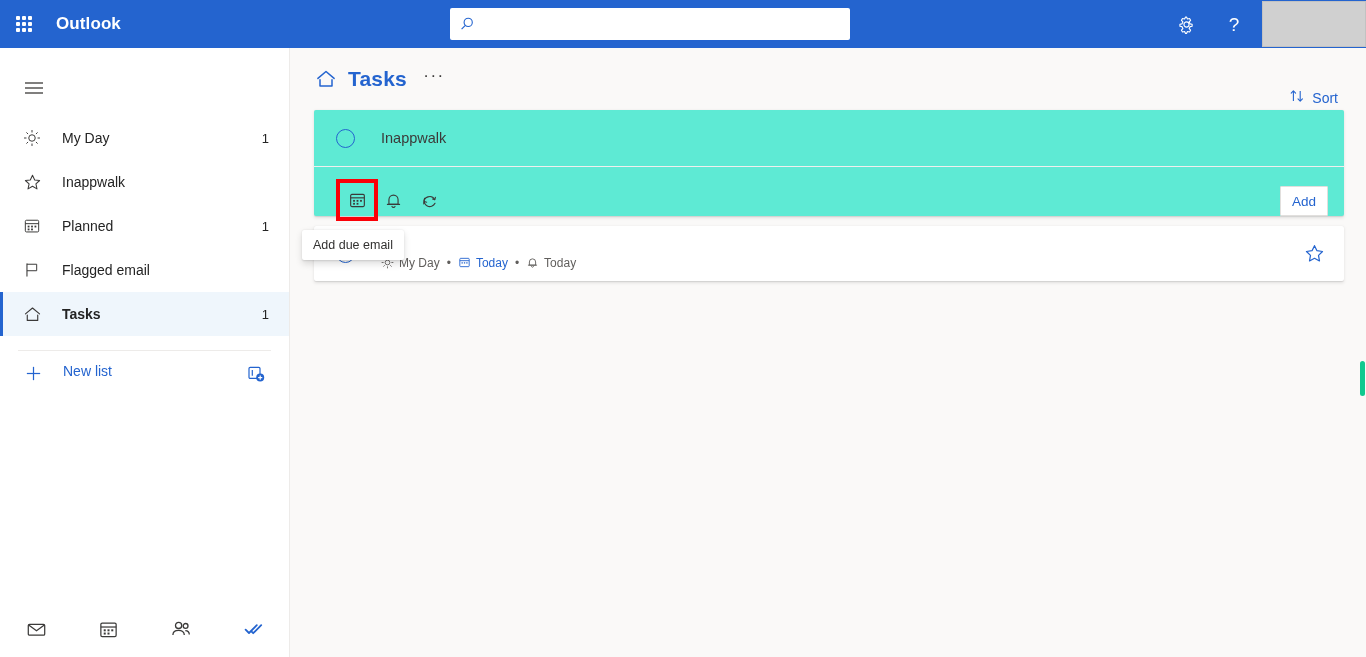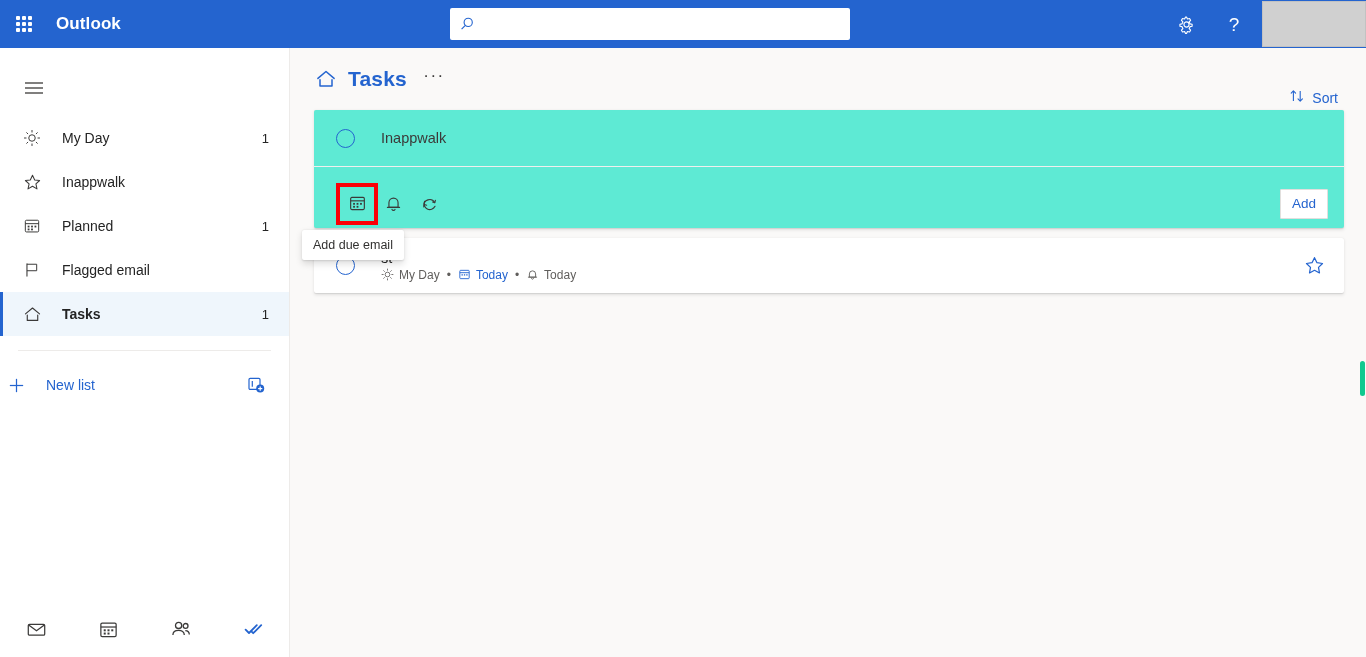--- a/index.html
+++ b/index.html
@@ -189,22 +189,22 @@
     color: #242424;
   }
   .nav-divider {
     height: 1px;
     background: #edebe9;
     margin: 14px 18px 0 18px;
   }
   .newlist-row {
     height: 44px;
     display: flex;
-    align-items: center;
-    padding-left: 6px;
+    align-items: flex-start;
+    padding-left: 23px;
     padding-right: 22px;
     margin-top: 12px;
     cursor: pointer;
   }
   .newlist-label {
     margin-left: 20px;
     font-size: 14px;
     color: #2464cf;
     flex: 1;
   }
@@ -324,22 +324,22 @@
     outline: none;
     background: transparent;
     font-family: "Liberation Sans", sans-serif;
     width: 700px;
     padding: 0;
   }
   .add-tools-row {
     height: 49px;
     border-top: 1px solid #f0efee;
     display: flex;
-    align-items: center;
-    padding: 12px 16px 0 27px;
+    align-items: flex-end;
+    padding: 0 16px 0 27px;
   }
   .tool-btn {
     width: 32px;
     height: 32px;
     display: flex;
     align-items: center;
     justify-content: center;
     color: #3b3a39;
     cursor: pointer;
     margin-right: 4px;

